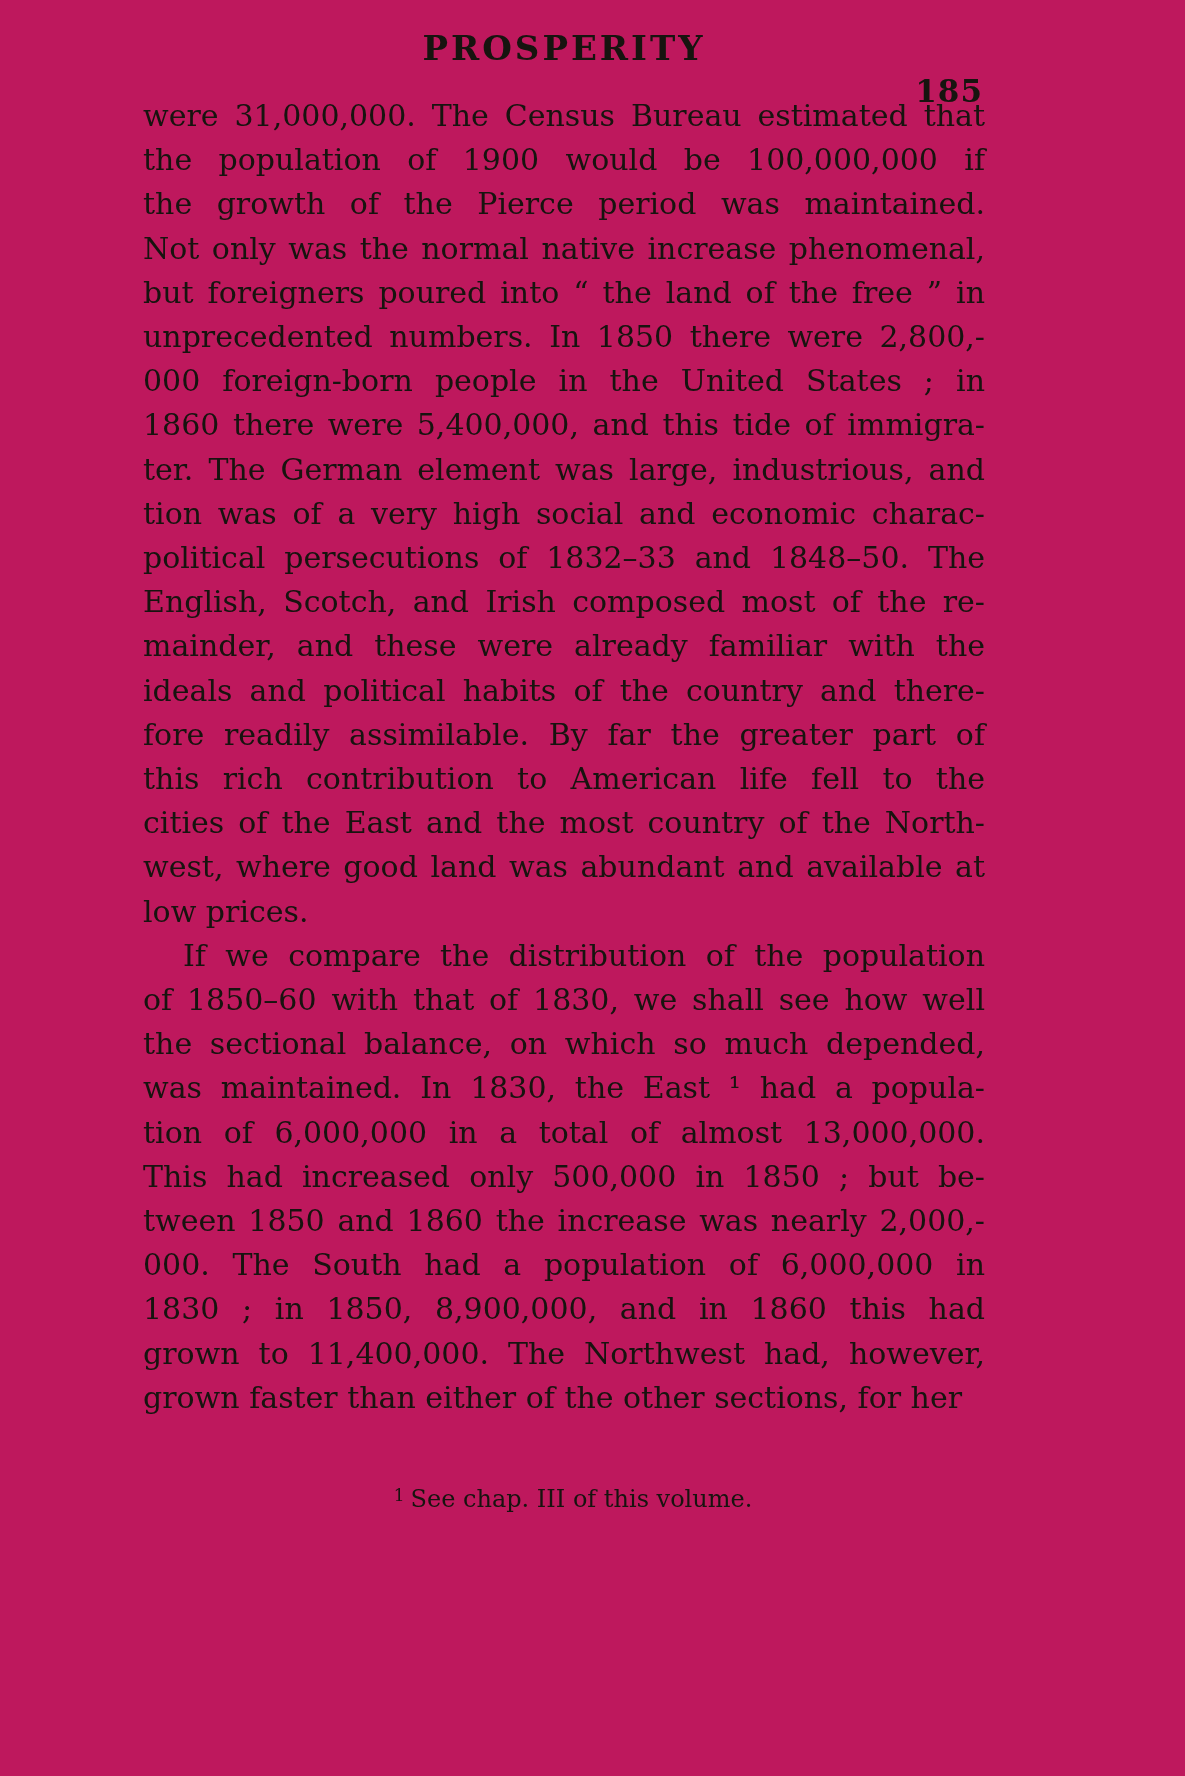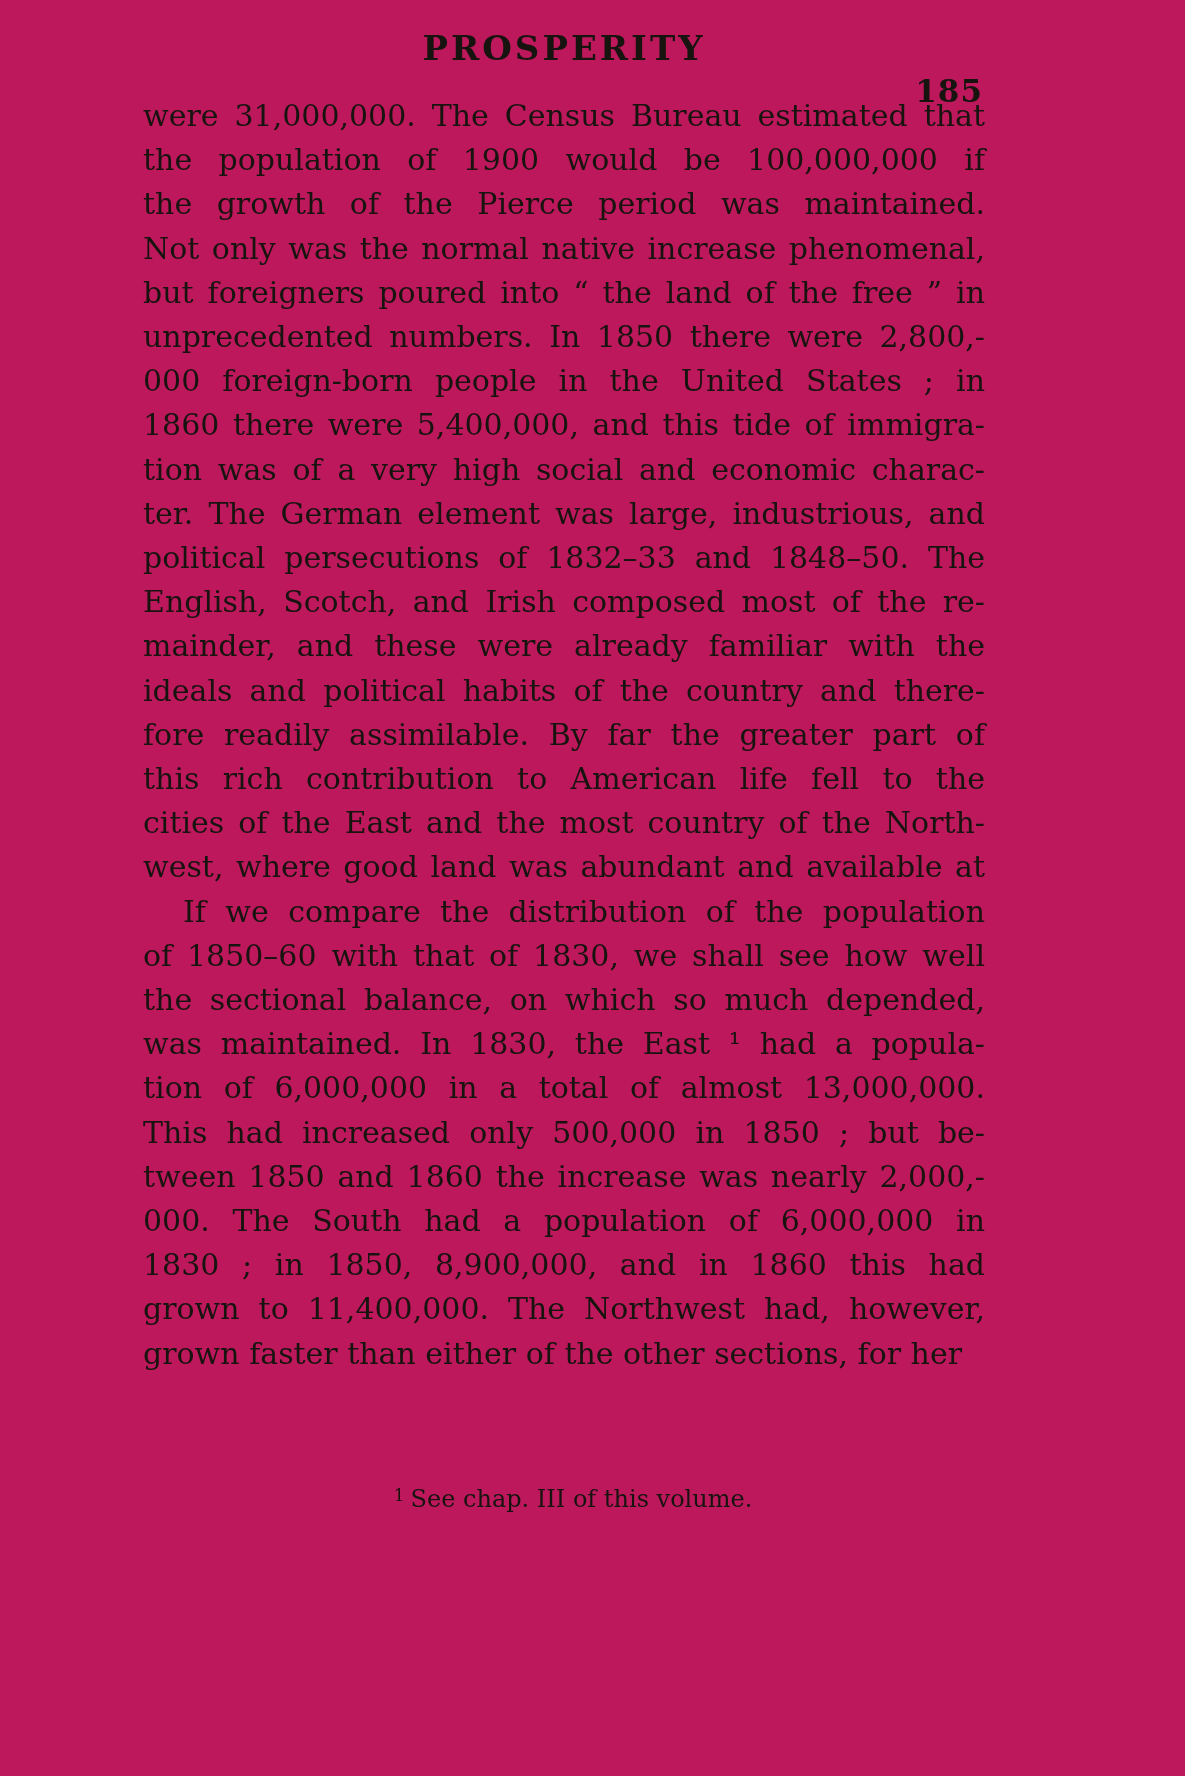--- a/index.html
+++ b/index.html
@@ -88,30 +88,31 @@
 
   <div class="body-text">
       <div class="line">were 31,000,000.  The Census Bureau estimated that</div>
       <div class="line">the population of 1900 would be 100,000,000 if</div>
       <div class="line">the growth of the Pierce period was maintained.</div>
       <div class="line">Not only was the normal native increase phenomenal,</div>
       <div class="line">but foreigners poured into “ the land of the free ” in</div>
       <div class="line">unprecedented numbers.  In 1850 there were 2,800,-</div>
       <div class="line">000 foreign-born people in the United States ; in</div>
       <div class="line">1860 there were 5,400,000, and this tide of immigra-</div>
+      <div class="line">ter.  The German element was large, industrious, and</div>
       <div class="line">tion was of a very high social and economic charac-</div>
-      <div class="line">ter.  The German element was large, industrious, and</div>
       <div class="line">political persecutions of 1832–33 and 1848–50.  The</div>
       <div class="line">English, Scotch, and Irish composed most of the re-</div>
       <div class="line">mainder, and these were already familiar with the</div>
       <div class="line">ideals and political habits of the country and there-</div>
       <div class="line">fore readily assimilable.  By far the greater part of</div>
       <div class="line">this rich contribution to American life fell to the</div>
       <div class="line">cities of the East and the most country of the North-</div>
       <div class="line">west, where good land was abundant and available at</div>
+      <div class="line last">low prices.</div>
       <div class="line indent">If we compare the distribution of the population</div>
       <div class="line">of 1850–60 with that of 1830, we shall see how well</div>
       <div class="line">the sectional balance, on which so much depended,</div>
       <div class="line">was maintained.  In 1830, the East ¹ had a popula-</div>
       <div class="line">tion of 6,000,000 in a total of almost 13,000,000.</div>
       <div class="line">This had increased only 500,000 in 1850 ; but be-</div>
       <div class="line">tween 1850 and 1860 the increase was nearly 2,000,-</div>
       <div class="line">000.  The South had a population of 6,000,000 in</div>
       <div class="line">1830 ; in 1850, 8,900,000, and in 1860 this had</div>
       <div class="line">grown to 11,400,000.  The Northwest had, however,</div>

